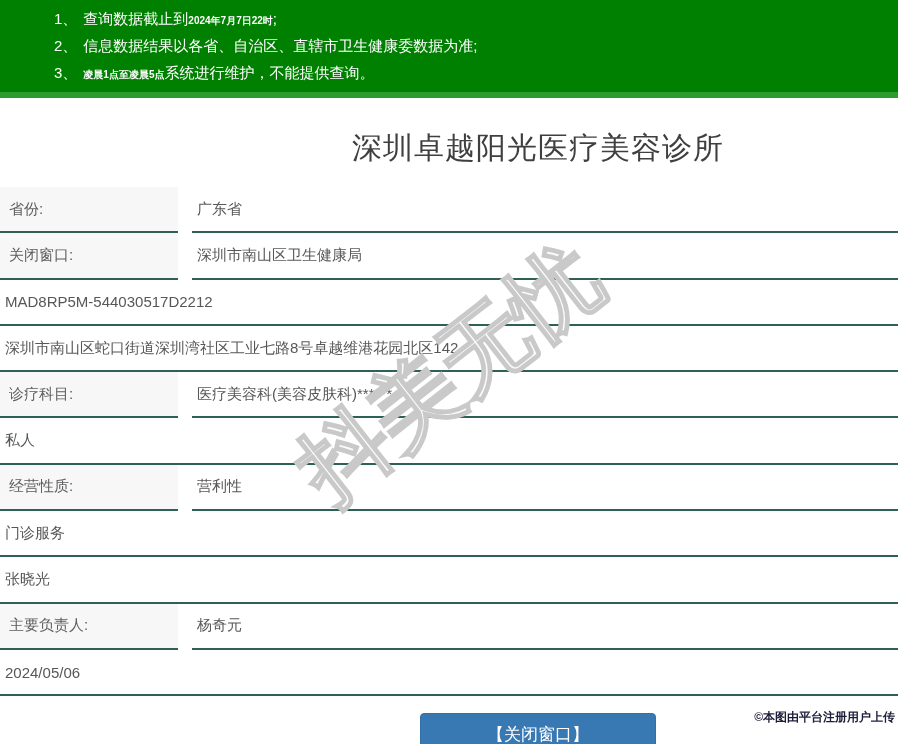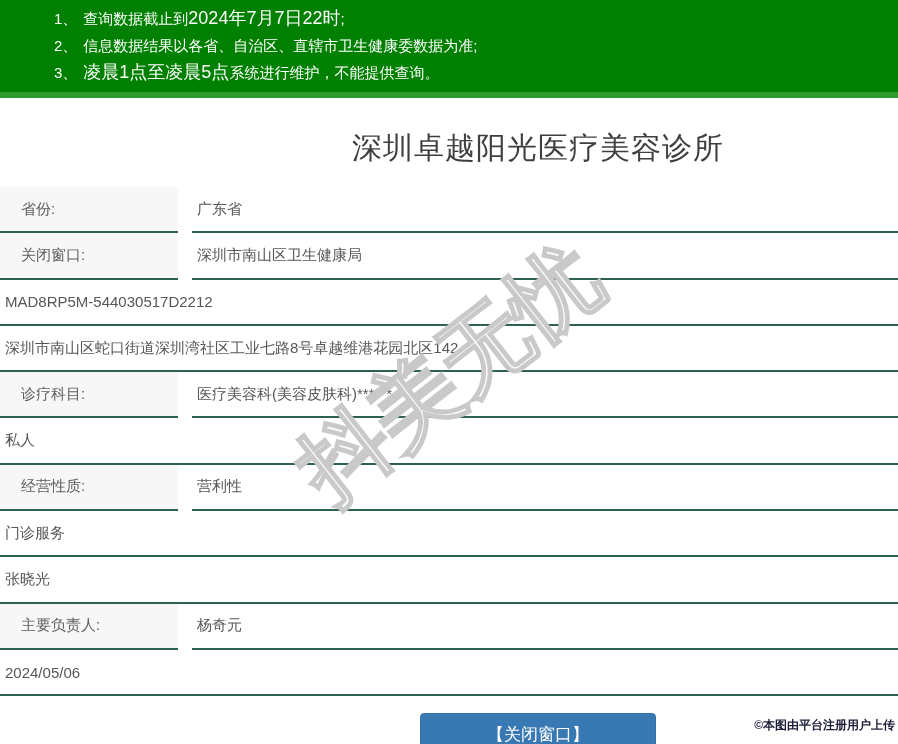--- a/index.html
+++ b/index.html
@@ -27,21 +27,21 @@
   .notice-line {
     margin: 0;
     height: 27px;
     line-height: 27px;
     padding-left: 54px;
     color: #ffffff;
     font-size: 15px;
     white-space: nowrap;
   }
   .notice-line .num { margin-right: 6px; }
-  .notice-line .b { font-weight: normal; font-size: 18px; }
+  .notice-line .b { font-weight: bold; font-size: 10px; }
   
   .title {
     margin-top: 33px;
     text-align: center;
     font-size: 30px;
     line-height: 34px;
     color: #3f3f3f;
     letter-spacing: 1px;
     font-weight: 400;
   }
@@ -51,21 +51,21 @@
     display: flex;
     height: 46.3px;
     column-gap: 14px;
   }
   .cell-label {
     width: 178px;
     background: #f7f7f7;
     border-bottom: 2px solid #2f6055;
     display: flex;
     align-items: center;
-    padding-left: 21px;
+    padding-left: 9px;
     box-sizing: border-box;
     color: #5d5d5d;
     font-size: 15px;
   }
   .cell-value {
     flex: 1;
     border-bottom: 2px solid #2f6055;
     display: flex;
     align-items: center;
     padding-left: 5px;
@@ -100,21 +100,21 @@
     text-shadow: 0 0 1px #cccccc;
     transform: rotate(-38deg);
     z-index: 5;
     pointer-events: none;
     white-space: nowrap;
   }
   
   .copyright {
     position: absolute;
     right: 3px;
-    bottom: 10px;
+    bottom: 18px;
     font-size: 12px;
     font-weight: bold;
     color: #1c1c38;
     text-shadow: 1px 1px 0 #ffffff, -1px -1px 0 #ffffff, 1px -1px 0 #ffffff, -1px 1px 0 #ffffff;
     z-index: 6;
   }
 </style>
 </head>
 <body>
 

